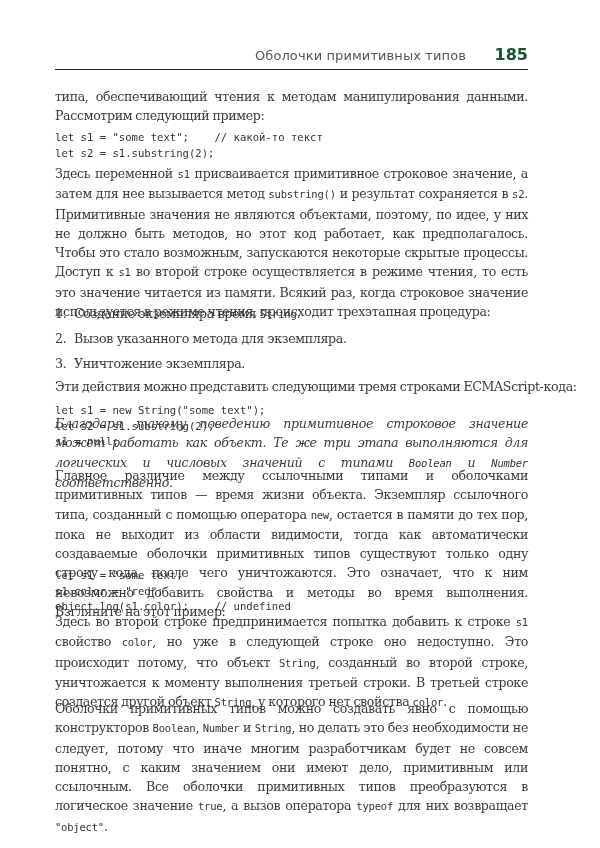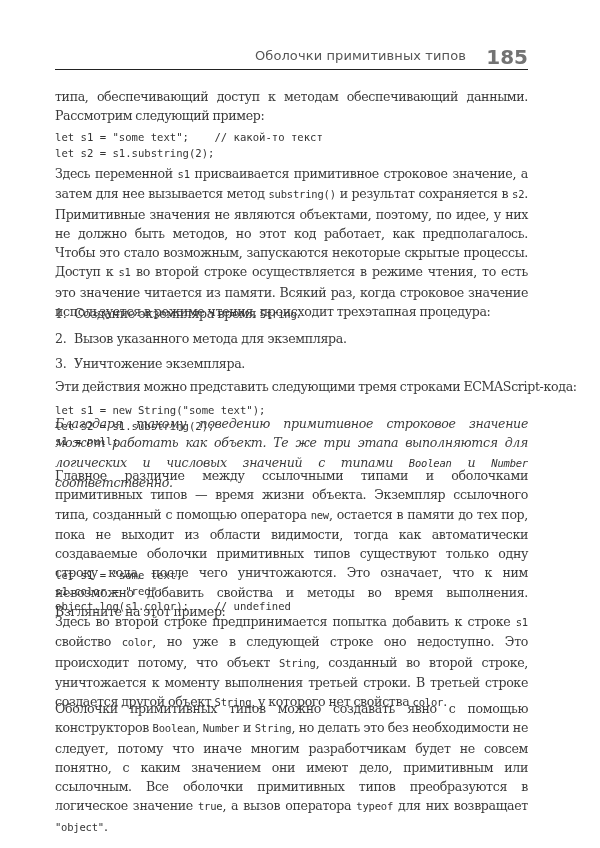--- a/index.html
+++ b/index.html
@@ -13,21 +13,21 @@
       border-bottom: 1.5px solid #222222;
       text-decoration: underline;
     }
     .running-title {
       position: absolute; right: 62px; top: 4px;
       font-family: "DejaVu Sans", sans-serif; font-size: 13px; color: #555555;
       letter-spacing: 0.1px;
     }
     .page-number {
       position: absolute; right: 0; top: 1px;
-      font-family: "DejaVu Sans", sans-serif; font-size: 20px; font-weight: bold; color: #737373;
+      font-family: "DejaVu Sans", sans-serif; font-size: 16px; font-weight: bold; color: #14532d;
     }
     .para {
       position: absolute; left: 0; width: 473px;
       font-family: "DejaVu Serif", serif; font-size: 12.6px; line-height: 19.3px;
       text-align: justify; color: #3a3a3a; margin: 0;
       letter-spacing: -0.35px; word-spacing: -0.5px;
     }
     .code {
       position: absolute; left: 0;
       font-family: "DejaVu Sans Mono", monospace; font-size: 10.6px; line-height: 15.6px;
@@ -48,21 +48,21 @@
 </head>
 <body>
 
 <div class="running-head">
   <span class="running-title">Оболочки примитивных типов</span>
   <span class="page-number">185</span>
 </div>
 
 <div class="page">
 
-  <p class="para" style="top:87px;"><span>типа, обеспечивающий доступ к методам обеспечивающий данными. Рассмотрим следующий пример:</span></p>
+  <p class="para" style="top:87px;"><span>типа, обеспечивающий чтения к методам манипулирования данными. Рассмотрим следующий пример:</span></p>
 
   <pre class="code" style="top:130px;"><span>let s1 = "some text";    // какой-то текст</span>
 <span>let s2 = s1.substring(2);</span></pre>
 
   <p class="para" style="top:164px;"><span>Здесь переменной </span><span class="mono">s1</span><span> присваивается примитивное строковое значение, а затем для нее вызывается метод </span><span class="mono">substring()</span><span> и результат сохраняется в </span><span class="mono">s2</span><span>. Примитивные значения не являются объектами, поэтому, по идее, у них не должно быть методов, но этот код работает, как предполагалось. Чтобы это стало возможным, запускаются некоторые скрытые процессы. Доступ к </span><span class="mono">s1</span><span> во второй строке осуществляется в режиме чтения, то есть это значение читается из памяти. Всякий раз, когда строковое значение используется в режиме чтения, происходит трехэтапная процедура:</span></p>
 
   <div class="list-item" style="top:304px;">
     <span class="list-num">1.</span>
     <span class="list-text"><span>Создание экземпляра время </span><span class="mono">String</span><span>.</span></span>
   </div>

